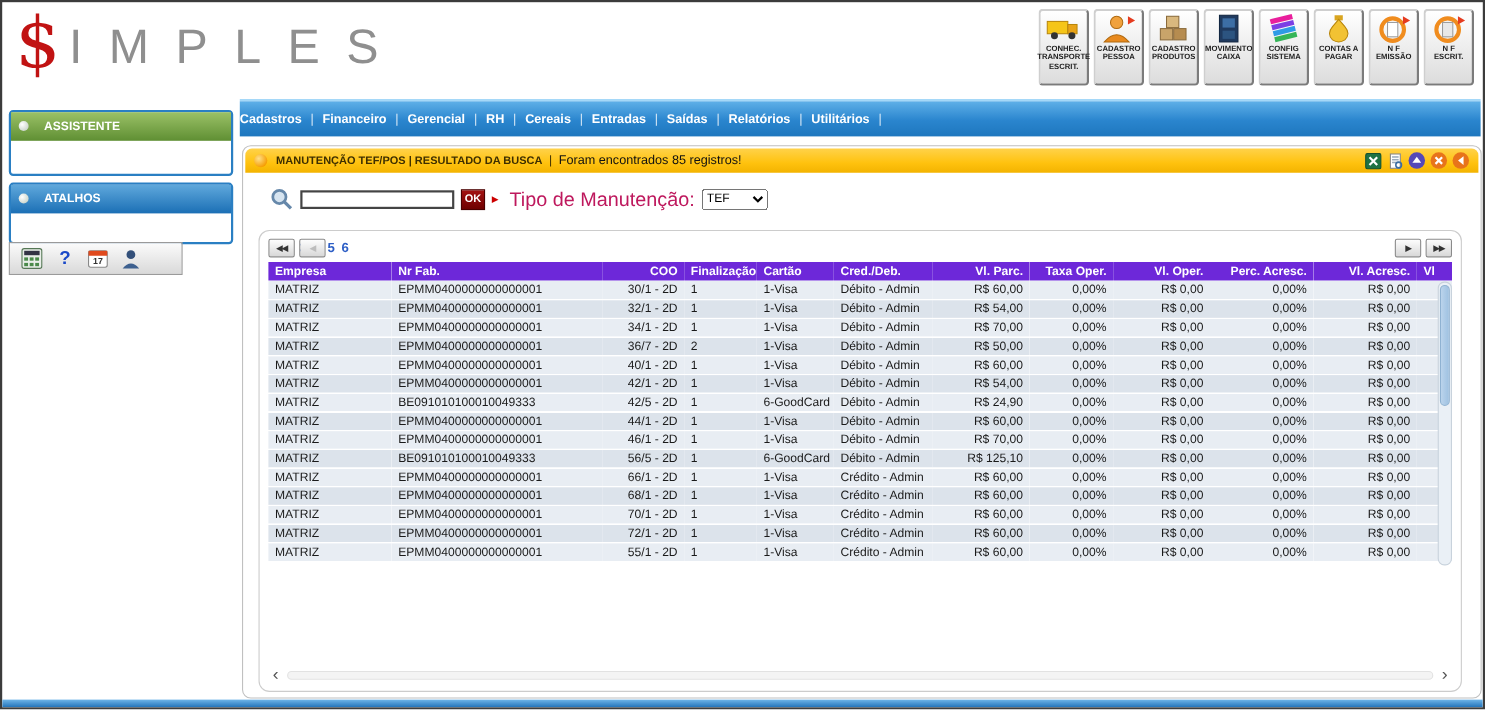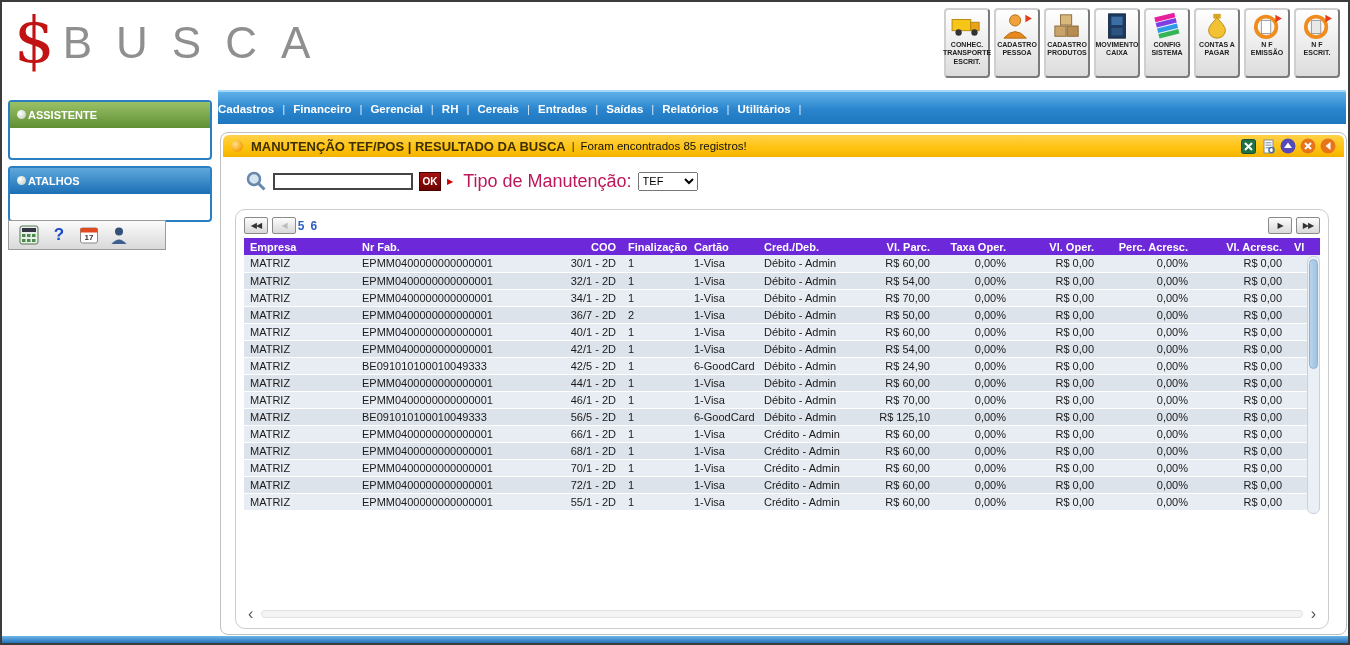--- a/index.html
+++ b/index.html
@@ -22,21 +22,21 @@
 
   
   .menubar { position:absolute; left:216px; top:88px; right:2px; height:34px;
              background:linear-gradient(#5FB0E8,#2A85CE 55%,#1E77BE);
              border-top:2px solid #A5D8F8; display:flex; align-items:center; }
   .menu-item { color:#fff; font-weight:bold; font-size:11.5px; margin-right:8px; cursor:pointer; }
   .menu-sep { color:rgba(255,255,255,.8); font-size:11.5px; margin-right:8px; }
 
   
   .side-box { position:absolute; left:6px; width:204px; border:2px solid #2A7FC3; border-radius:4px; background:#fff; }
-  .side-box .bar { height:26px; display:flex; align-items:center; padding-left:18px; color:#fff;
+  .side-box .bar { height:26px; display:flex; align-items:center; padding-left:30px; color:#fff;
                    font-weight:bold; font-size:11px; position:relative; cursor:pointer; }
   .side-box .bar::before { content:""; position:absolute; left:7px; top:8px; width:9px; height:9px;
                    border-radius:50%; background:radial-gradient(circle at 35% 35%, #fff, #cfd8cf 70%); }
   .assistente-box { top:98px; height:60px; }
   .assistente-box .bar { background:linear-gradient(#9BC167,#5F8F33); }
   .atalhos-box { top:164px; height:56px; }
   .atalhos-box .bar { background:linear-gradient(#5FA8DC,#1B6FB5); }
   .tools-box { position:absolute; left:6px; top:218px; width:158px; height:30px; border:1px solid #9a9a9a;
                background:linear-gradient(#fbfbfb,#d9d9d9); display:flex; align-items:center; gap:10px; padding:0 10px; }
   .tools-box .t-icon { width:20px; height:20px; display:flex; align-items:center; justify-content:center; cursor:pointer; }
@@ -45,21 +45,21 @@
   
   .content { position:absolute; left:218px; top:130px; width:1127px; height:503px;
              border:1px solid #c0c0c0; border-radius:8px; background:#fff; }
 
   
   .statusbar { position:absolute; left:2px; right:2px; top:2px; height:22px; border-radius:6px 6px 0 0;
                background:linear-gradient(#FFD24A,#FFC20E 60%,#F3B300);
                display:flex; align-items:center; padding:0 8px; }
   .status-bullet { width:12px; height:12px; border-radius:50%;
                background:radial-gradient(circle at 35% 35%, #FFE089, #F59B00 75%); margin-right:8px; flex:0 0 auto; }
-  .status-title { font-size:13px; font-weight:bold; color:#3e2f00; }
+  .status-title { font-size:10px; font-weight:bold; color:#3e2f00; }
   .status-sep { font-size:11px; color:#3e2f00; margin:0 6px; }
   .status-result { font-size:11.5px; color:#111; }
   .status-icons { margin-left:auto; display:flex; gap:4px; align-items:center; }
   .s-icon { width:16px; height:16px; cursor:pointer; display:flex; align-items:center; justify-content:center; }
 
   
   .search-row { position:absolute; left:24px; top:34px; height:28px; display:flex; align-items:center; gap:6px; }
   .search-input { width:140px; height:17px; border:2px solid #444; font-size:11px; padding:0 3px; }
   .ok-btn { width:22px; height:19px; background:linear-gradient(#A31212,#6E0000); color:#fff; font-size:10px;
             font-weight:bold; border:1px solid #4a0000; display:flex; align-items:center; justify-content:center; cursor:pointer; }
@@ -104,21 +104,21 @@
   .h-arrow { font-size:16px; color:#555; line-height:1; cursor:pointer; padding:0 2px; }
   .h-track { flex:1; height:8px; margin:0 6px; background:#f4f4f4; border:1px solid #e2e2e2; border-radius:4px; cursor:pointer; }
 </style>
 </head>
 <body>
 
 <div class="page">
 
   <div class="logo">
     <span class="dollar">$</span>
-    <span class="rest">BUSCA</span>
+    <span class="rest">IMPLES</span>
   </div>
 
   <div class="toolbar">
     <div class="tool-btn">
       <svg class="tool-icon" viewBox="0 0 36 30">
         <rect x="2" y="8" width="20" height="12" fill="#F5C518" stroke="#B8860B"></rect>
         <rect x="22" y="11" width="9" height="9" fill="#E8A317" stroke="#B8860B"></rect>
         <circle cx="9" cy="22" r="3.4" fill="#333"></circle>
           <circle cx="26" cy="22" r="3.4" fill="#333"></circle>
       </svg>

